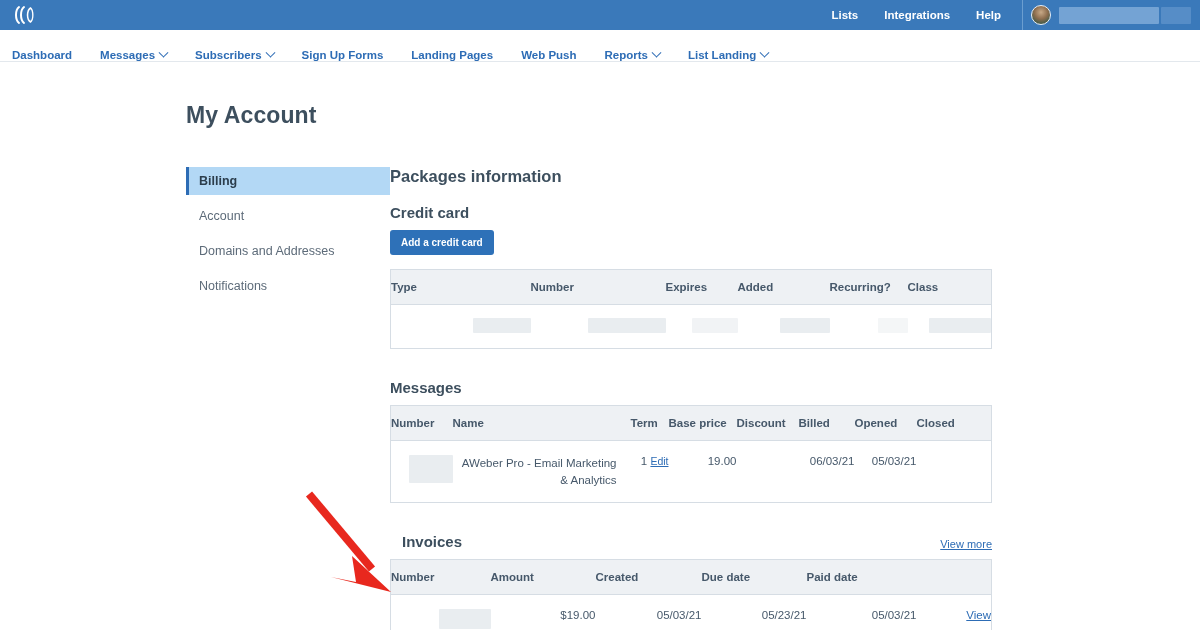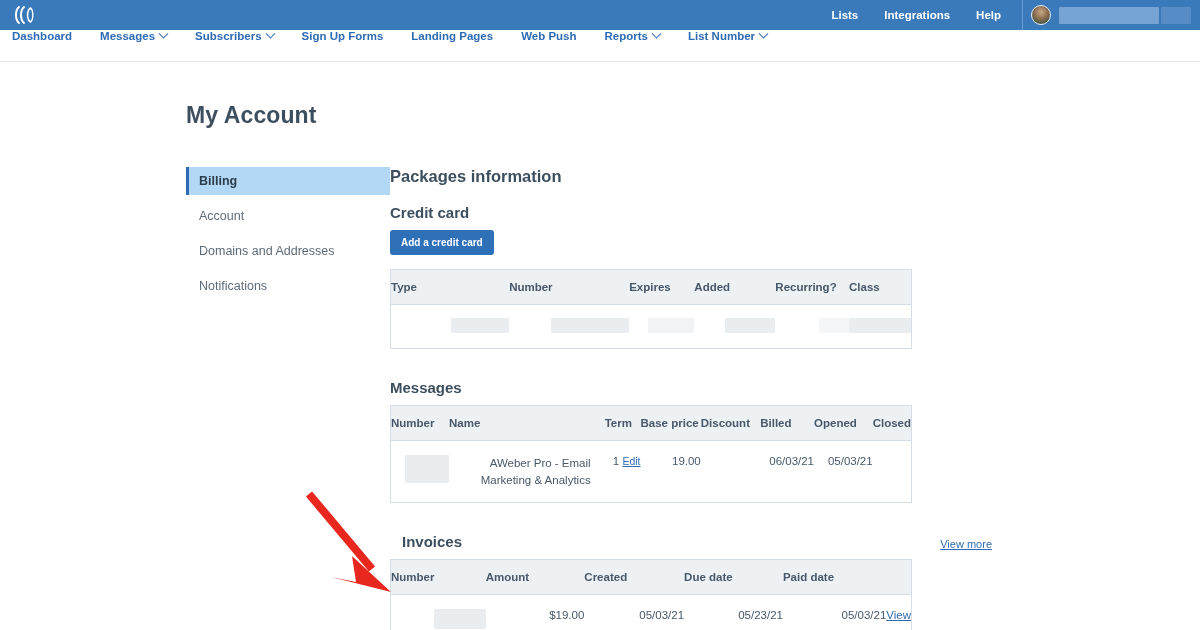--- a/index.html
+++ b/index.html
@@ -51,21 +51,21 @@
   .redact-name2 {
     height: 17px; width: 30px; margin-left: 2px;
     background: #6e9fd2; opacity: .55; border-radius: 1px;
   }
 
   
   .navbar {
     height: 32px; width: 100%;
     background: #ffffff;
     border-bottom: 1px solid #e3e8ed;
-    display: flex; align-items: flex-start;
+    display: flex; align-items: flex-end;
     padding-left: 12px;
   }
   .nav-item {
     color: #2d6cb5; font-size: 11.5px; font-weight: bold;
     text-decoration: none; margin-right: 28px;
     display: flex; align-items: center; white-space: nowrap;
   }
   .caret {
     display: inline-block; margin-left: 5px;
     width: 7px; height: 7px;
@@ -111,21 +111,21 @@
   }
   .btn-primary {
     display: inline-block; background: #2e71b8; color: #fff;
     font-size: 10px; font-weight: bold;
     padding: 7px 11px; border-radius: 3px; border: none;
     cursor: pointer; margin-bottom: 14px;
   }
 
   
   table.tbl {
-    width: 522px; border-collapse: collapse;
+    width: 602px; border-collapse: collapse;
     border: 1px solid #d6dde4; background: #fff;
     margin-bottom: 30px;
   }
   table.tbl thead th {
     background: #eef1f4; color: #46586a;
     font-size: 11.5px; font-weight: bold; text-align: left;
     padding: 11px 0 11px 0;
     border-bottom: 1px solid #d6dde4;
   }
   table.tbl tbody td {
@@ -189,21 +189,21 @@
     <span>Landing Pages</span>
   </a>
   <a class="nav-item" href="#">
     <span>Web Push</span>
   </a>
   <a class="nav-item" href="#">
     <span>Reports</span>
     <i class="caret"></i>
   </a>
   <a class="nav-item" href="#">
-    <span>List Number</span>
+    <span>List Landing</span>
     <i class="caret"></i>
   </a>
 </div>
 
 <div class="page">
   <h1 class="page-title">My Account</h1>
 
   <div class="cols">
 
     <div class="sidebar">

